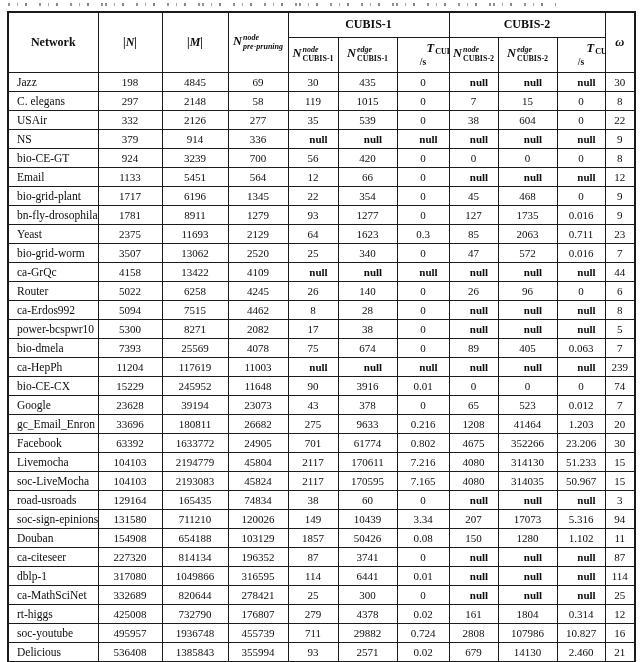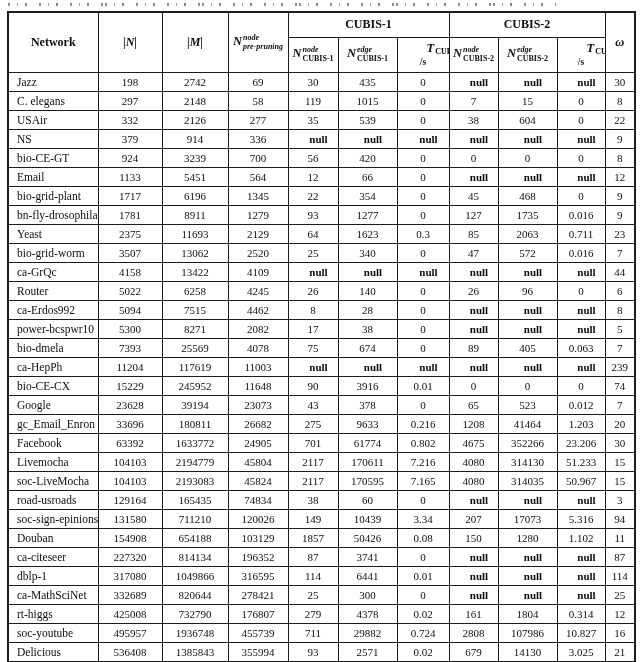--- a/index.html
+++ b/index.html
@@ -131,21 +131,21 @@
       <th>
         <span class="t-line"><span class="mvar">T</span><span class="tsub">CUBIS-2</span></span>
         <span class="t-unit">/s</span>
       </th>
     </tr>
   </thead>
   <tbody>
       <tr>
         <td class="name">Jazz</td>
         <td>198</td>
-        <td>2742</td>
+        <td>4845</td>
         <td>69</td>
         <td>30</td>
         <td>435</td>
         <td>0</td>
         <td class="nul">null</td>
         <td class="nul">null</td>
         <td class="nul">null</td>
         <td>30</td>
       </tr>
       <tr>
@@ -528,21 +528,21 @@
       <tr>
         <td class="name">Delicious</td>
         <td>536408</td>
         <td>1385843</td>
         <td>355994</td>
         <td>93</td>
         <td>2571</td>
         <td>0.02</td>
         <td>679</td>
         <td>14130</td>
-        <td>3.025</td>
+        <td>2.460</td>
         <td>21</td>
       </tr>
       <tr>
         <td class="name">CL-2d1-trial1</td>
         <td>910184</td>
         <td>2748475</td>
         <td>386355</td>
         <td>9042</td>
         <td>92502</td>
         <td>0.517</td>

